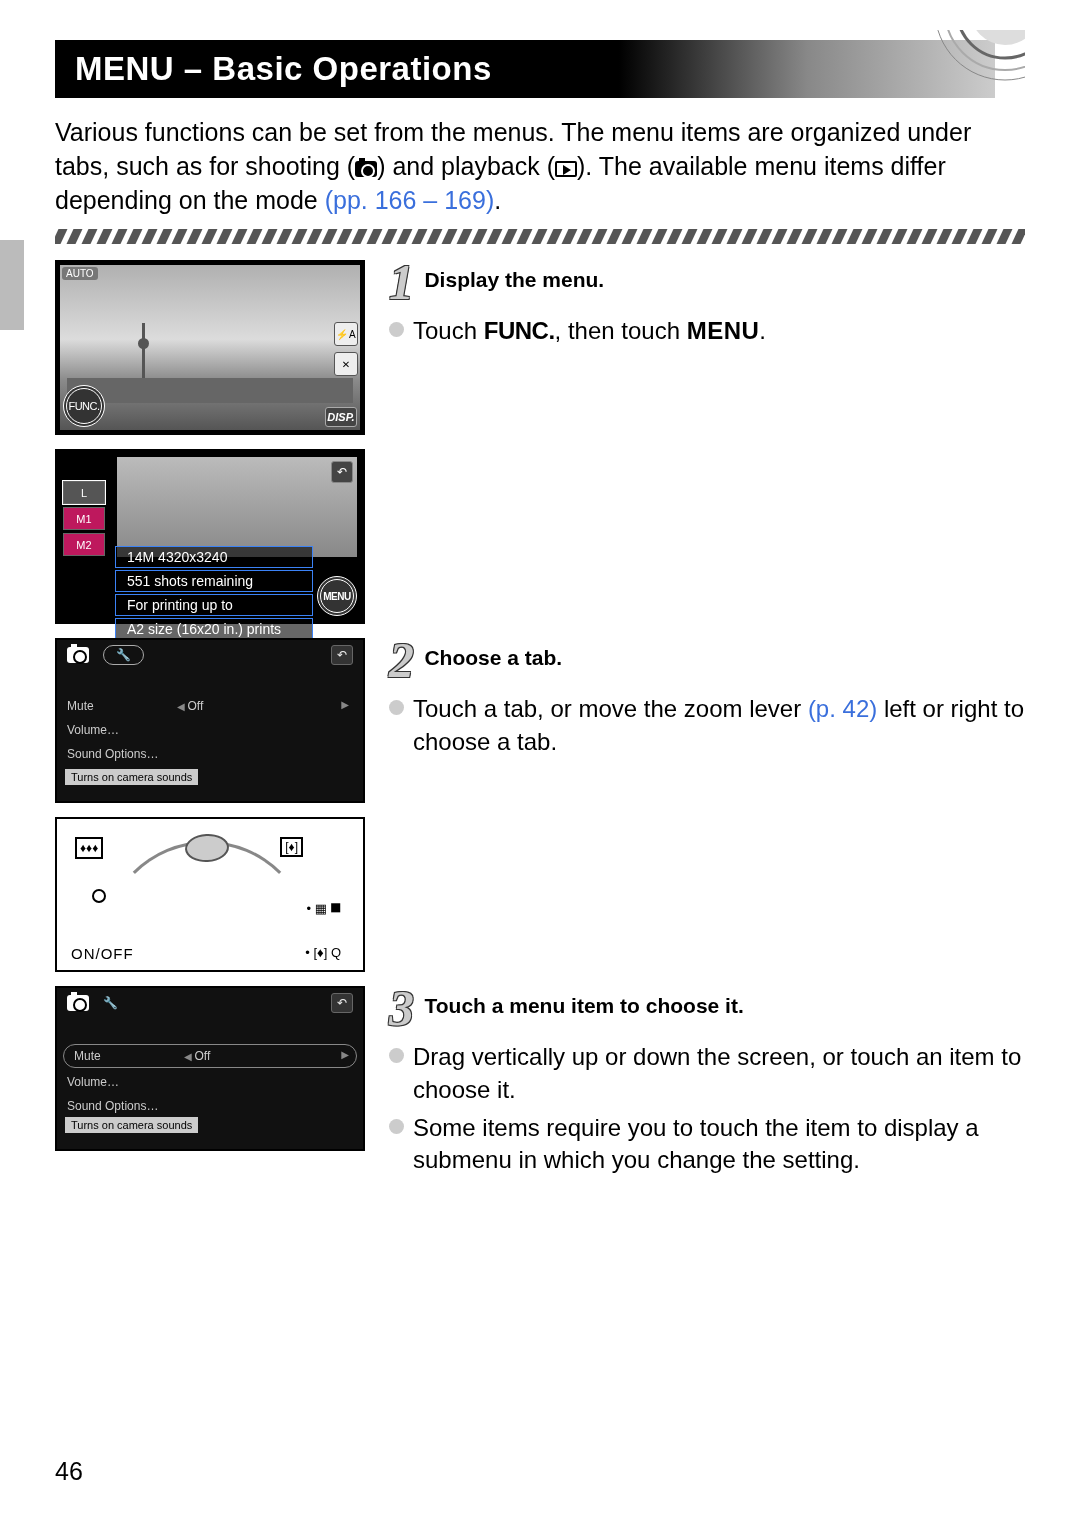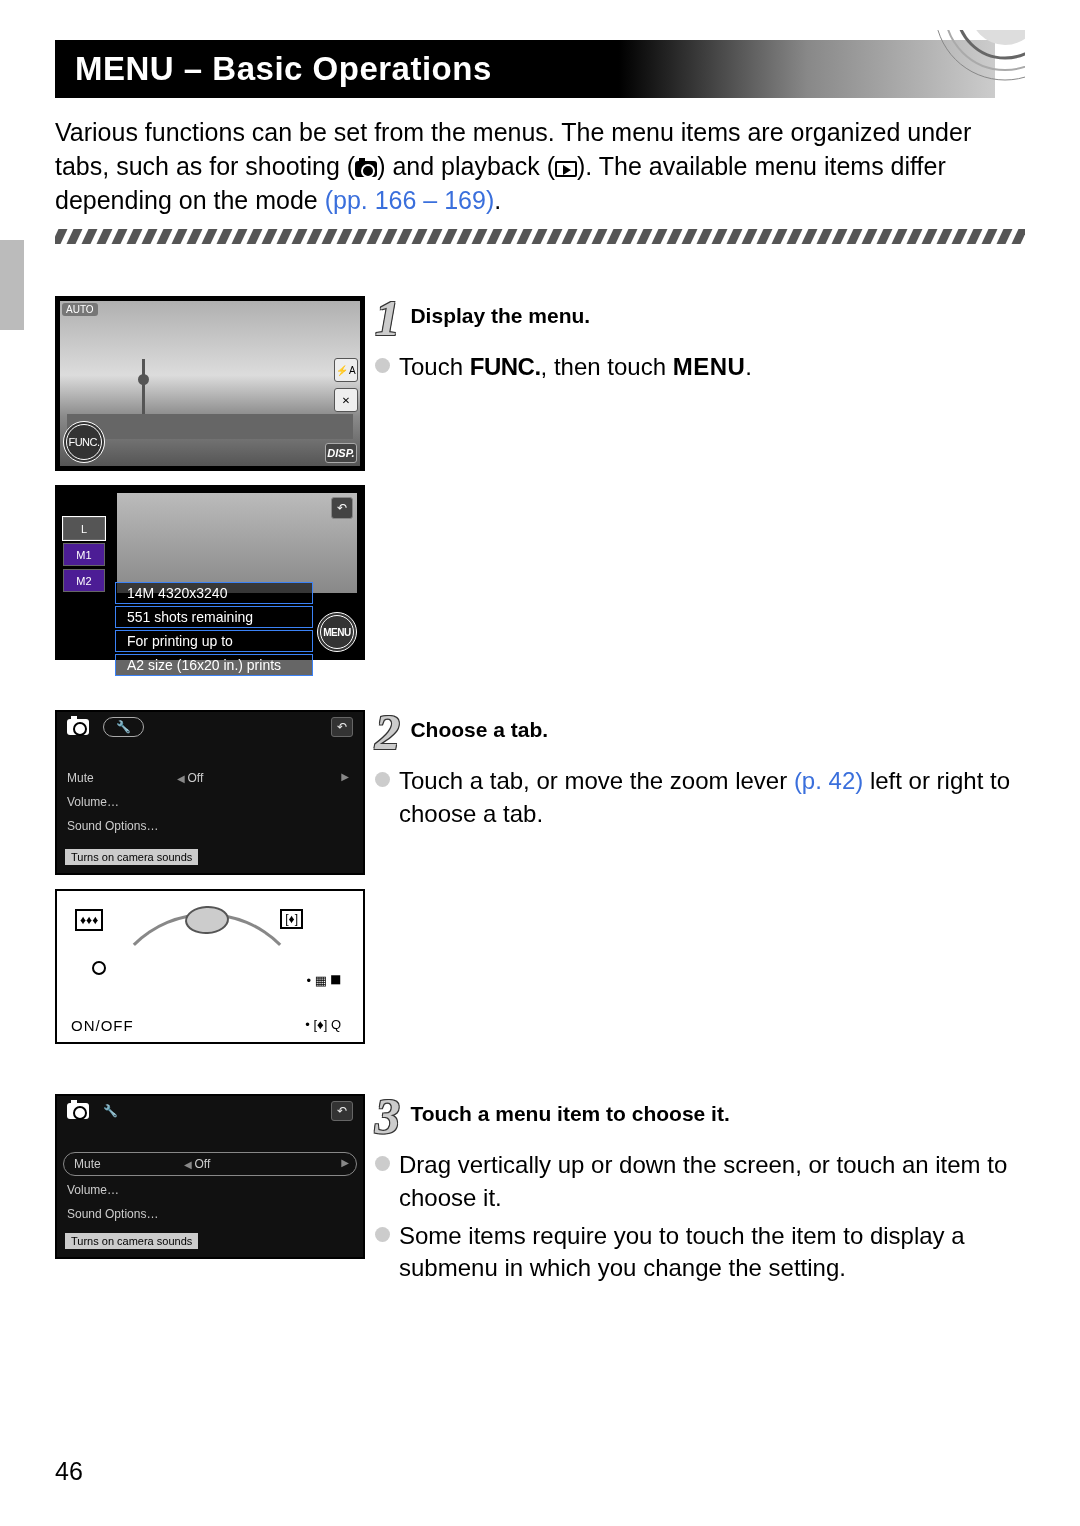--- a/index.html
+++ b/index.html
@@ -47,21 +47,21 @@
     margin: 12px 0 16px 0;
   }
   .hash-divider span {
     width: 9px; height: 15px;
     background: #555;
     transform: skewX(-25deg);
     margin-right: 6px;
     flex: 0 0 auto;
   }
   .content { display: flex; flex-direction: column; gap: 14px; }
-  .row { display: flex; align-items: flex-start; gap: 10px; margin-top: 36px; }
+  .row { display: flex; align-items: flex-start; gap: 24px; }
   .thumb-col { display: flex; flex-direction: column; gap: 14px; width: 310px; flex: 0 0 310px; }
   .text-col { flex: 1; }
   .step-num {
     display: inline-block;
     font-family: Georgia, 'Times New Roman', serif;
     font-size: 50px;
     font-weight: bold;
     font-style: italic;
     color: #ccc;
     text-shadow: 1px 1px 0 #333, -1px -1px 0 #333, 1px -1px 0 #333, -1px 1px 0 #333;
@@ -123,21 +123,21 @@
     font-size:11px; font-style:italic; font-weight:bold;text-align:right;
   }
   .tower {position:absolute; left:85px; bottom:40px; width:3px; height:70px; background:#555;}
   .tower::before{content:'';position:absolute;top:15px;left:-4px;width:11px;height:11px;border-radius:50%;background:#555;}
   .skyline{position:absolute;bottom:30px;left:10px;right:10px;height:25px;background:#666;}
   
   .sshot2 { height:175px; }
   .sshot2 .photo { position:absolute; left:60px; right:6px; top:6px; height:100px; background:linear-gradient(#bbb,#888); }
   .sshot2 .back-btn { position:absolute; right:10px; top:10px; width:22px;height:22px; background:#444; border:1px solid #888; border-radius:3px; display:flex;align-items:center;justify-content:center;}
   .sshot2 .sizecol { position:absolute; left:6px; top:30px; display:flex; flex-direction:column; gap:3px; }
-  .sizecol .sz { width:42px; height:23px; background:#4c1d95; border:1px solid #666; display:flex;align-items:center;justify-content:center; font-size:11px;}
+  .sizecol .sz { width:42px; height:23px; background:#be185d; border:1px solid #666; display:flex;align-items:center;justify-content:center; font-size:11px;}
   .sizecol .sz.active{ background:#555; outline:1px solid #fff;}
   .sshot2 .info { position:absolute; left:58px; top:95px; right:50px; display:flex; flex-direction:column; gap:2px; }
   .info .line { background:rgba(0,0,0,0.6); padding:2px 11px; font-size:14px; border:1px solid #3b82f6; }
   .menu-btn {
     position:absolute; right:6px; bottom:6px;
     width:40px;height:40px;border-radius:50%;
     border:4px double #fff; background:#333;
     display:flex;align-items:center;justify-content:center;
     font-size:10px; font-weight:bold; letter-spacing:-0.5px;
   }
@@ -145,21 +145,21 @@
   .menuscr { width:310px; height:165px; border:2px solid #000; background:#111; color:#eee; font-size:12px; position:relative; }
   .menuscr .tabs { height:30px; display:flex; align-items:center; gap:14px; padding:0 10px; }
   .menuscr .tab { display:flex;align-items:center;justify-content:center; }
   .menuscr .tab.active { border:1px solid #aaa; border-radius:12px; padding:2px 12px; }
   .menuscr .back { margin-left:auto; width:22px;height:20px;background:#333;border:1px solid #666;border-radius:3px;display:flex;align-items:center;justify-content:center;}
   .menuscr .rows .mrow { display:flex; padding:5px 10px; font-size:12px; color:#ccc; align-items:flex-start;}
   .menuscr .rows .mrow.sel { border:1px solid #888; border-radius:16px; margin:2px 6px; padding:4px 10px; }
   .menuscr .rows .mrow .lbl { width:110px; }
   .menuscr .rows .mrow .val::before{ content:'◀ '; color:#888; font-size:10px;}
   .menuscr .rows .mrow .val-arrow-after::after{ content:' ▶'; color:#888; font-size:10px; position:absolute; right:14px;}
-  .menuscr .hint { position:absolute; bottom:8px; left:8px; font-size:11px; background:#ccc; color:#000; padding:2px 6px;}
+  .menuscr .hint { position:absolute; bottom:16px; left:8px; font-size:11px; background:#ccc; color:#000; padding:2px 6px;}
   
   .lever { width:310px; height:155px; border:2px solid #000; background:#fff; position:relative; }
   .lever .ring1, .lever .ring2 { position:absolute; border:3px solid #888; border-radius:50%; }
   .lever .ring1 { left:45px; top:22px; width:210px; height:210px; border-left-color:transparent; border-right-color:transparent; border-bottom-color:transparent;}
   .lever .handle { position:absolute; left:128px; top:15px; width:44px; height:28px; background:#ccc; border:2px solid #555; border-radius:50%/50%; transform:rotate(-3deg);}
   .lever .wide { position:absolute; left:18px; top:18px; border:2px solid #000; padding:2px 3px; font-size:12px;}
   .lever .tele { position:absolute; right:60px; top:18px; border:2px solid #000; padding:1px 3px; font-size:12px;}
   .lever .lamp { position:absolute; left:35px; top:70px; width:14px;height:14px;border:2px solid #000;border-radius:50%;}
   .lever .onoff { position:absolute; left:14px; bottom:8px; font-size:15px; letter-spacing:1px; }
   .lever .r1 { position:absolute; right:22px; top:82px; font-size:13px;}

